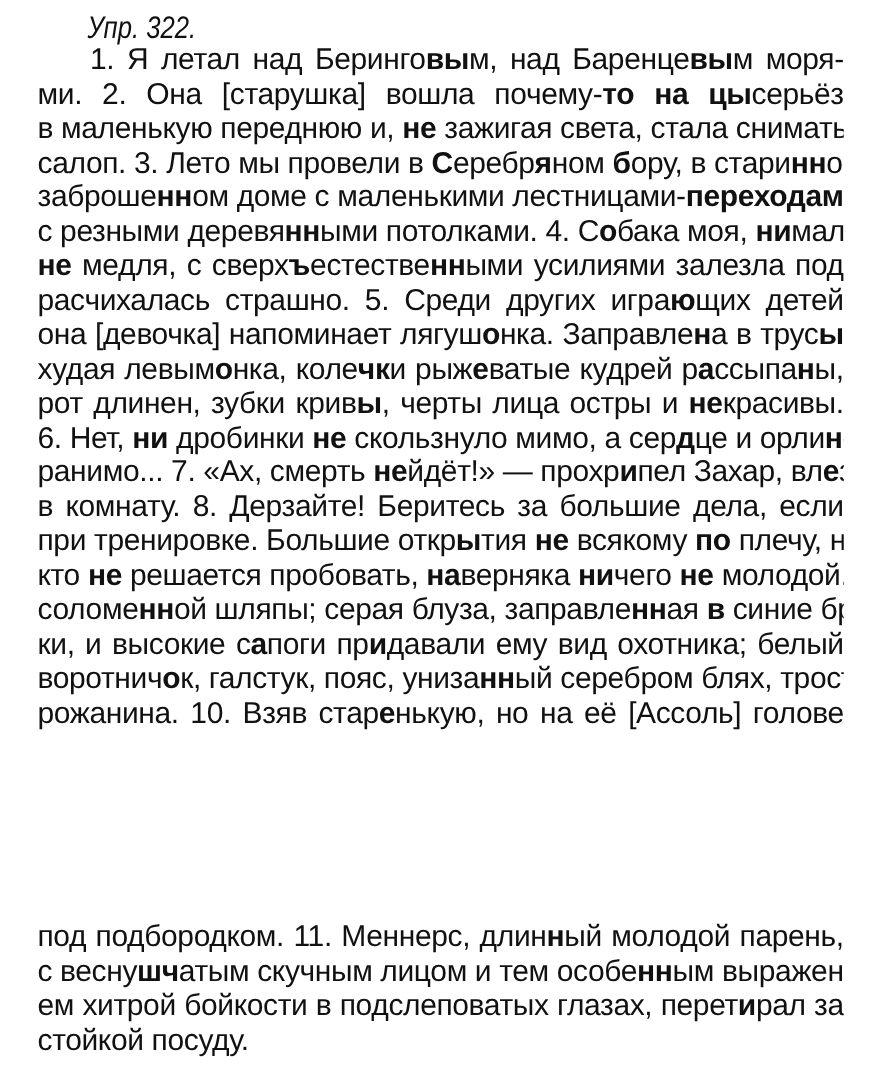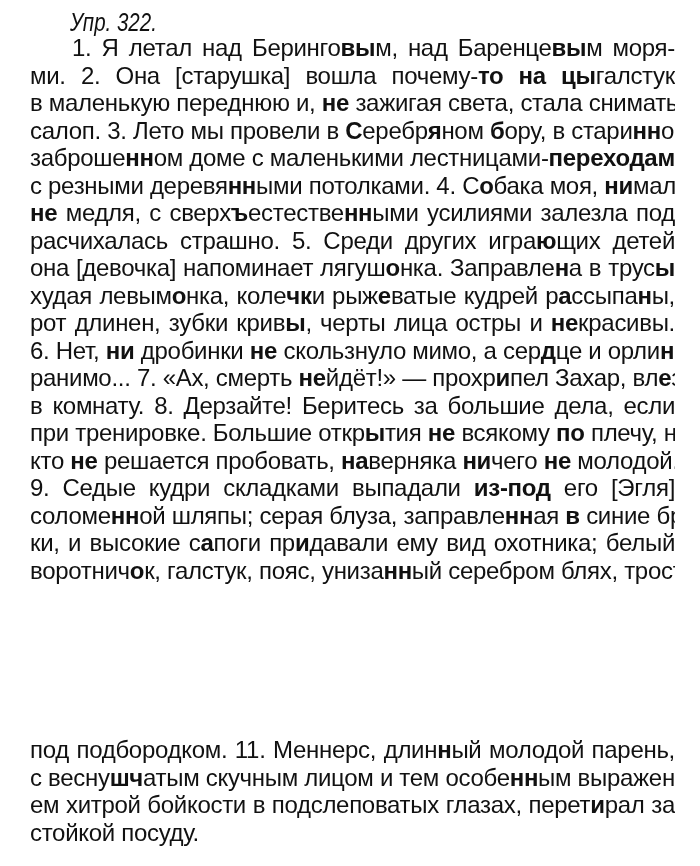--- a/index.html
+++ b/index.html
@@ -17,38 +17,38 @@
   b { font-weight: 700; }
   #block1 { top: 34px; }
   #block2 { top: 736px; }
 </style>
 </head>
 <body>
 
 <div class="title">Упр. 322.</div>
 <div class="block" id="block1">
     <div class="line indent"><span>1. Я летал над Беринго</span><b>вы</b><span>м, над Баренце</span><b>вы</b><span>м моря-</span></div>
-    <div class="line"><span>ми. 2. Она [старушка] вошла почему-</span><b>то на цы</b><span>галстук</span></div>
+    <div class="line"><span>ми. 2. Она [старушка] вошла почему-</span><b>то на цы</b><span>серьёз</span></div>
     <div class="line"><span>в маленькую переднюю и, </span><b>не</b><span> зажигая света, стала снимать</span></div>
     <div class="line"><span>салоп. 3. Лето мы провели в </span><b>С</b><span>еребр</span><b>я</b><span>ном </span><b>б</b><span>ору, в стари</span><b>нн</b><span>ом,</span></div>
     <div class="line"><span>заброше</span><b>нн</b><span>ом доме с маленькими лестницами-</span><b>переходами</b></div>
     <div class="line"><span>с резными деревя</span><b>нн</b><span>ыми потолками. 4. С</span><b>о</b><span>бака моя, </span><b>ни</b><span>мало</span></div>
     <div class="line"><b>не</b><span> медля, с сверх</span><b>ъ</b><span>естестве</span><b>нн</b><span>ыми усилиями залезла под</span></div>
     <div class="line"><span>расчихалась страшно. 5. Среди других игра</span><b>ю</b><span>щих детей</span></div>
     <div class="line"><span>она [девочка] напоминает лягуш</span><b>о</b><span>нка. Заправле</span><b>н</b><span>а в трус</span><b>ы</b></div>
     <div class="line"><span>худая левым</span><b>о</b><span>нка, коле</span><b>чк</b><span>и рыж</span><b>е</b><span>ватые кудрей р</span><b>а</b><span>ссыпа</span><b>н</b><span>ы,</span></div>
     <div class="line"><span>рот длинен, зубки крив</span><b>ы</b><span>, черты лица остры и </span><b>не</b><span>красивы.</span></div>
     <div class="line"><span>6. Нет, </span><b>ни</b><span> дробинки </span><b>не</b><span> скользнуло мимо, а сер</span><b>д</b><span>це и орли</span><b>н</b><span>ое</span></div>
     <div class="line"><span>ранимо... 7. «Ах, смерть </span><b>не</b><span>йдёт!» — прохр</span><b>и</b><span>пел Захар, вл</span><b>е</b><span>зая</span></div>
     <div class="line"><span>в комнату. 8. Дерзайте! Беритесь за большие дела, если</span></div>
     <div class="line"><span>при тренировке. Большие откр</span><b>ы</b><span>тия </span><b>не</b><span> всякому </span><b>по</b><span> плечу, но</span></div>
     <div class="line"><span>кто </span><b>не</b><span> решается пробовать, </span><b>на</b><span>верняка </span><b>ни</b><span>чего </span><b>не</b><span> молодой.</span></div>
-    <div class="line"><span>9. Седые кудри складками выпадали </span><b>из-под</b><span> его [Эгля]</span></div>
     <div class="line"><span>соломе</span><b>нн</b><span>ой шляпы; серая блуза, заправле</span><b>нн</b><span>ая </span><b>в</b><span> синие брю-</span></div>
     <div class="line"><span>ки, и высокие с</span><b>а</b><span>поги пр</span><b>и</b><span>давали ему вид охотника; белый</span></div>
     <div class="line"><span>воротнич</span><b>о</b><span>к, галстук, пояс, униза</span><b>нн</b><span>ый серебром блях, трость</span></div>
+    <div class="line"><span>рожанина. 10. Взяв стар</span><b>е</b><span>нькую, но на её [Ассоль] голове</span></div>
   </div>
 <div class="block" id="block2">
     <div class="line"><span>под подбородком. 11. Меннерс, длин</span><b>н</b><span>ый молодой парень,</span></div>
     <div class="line"><span>с весну</span><b>шч</b><span>атым скучным лицом и тем особе</span><b>нн</b><span>ым выражени-</span></div>
     <div class="line"><span>ем хитрой бойкости в подслеповатых глазах, перет</span><b>и</b><span>рал за</span></div>
     <div class="line last"><span>стойкой посуду.</span></div>
   </div>
 
 </body></html>

